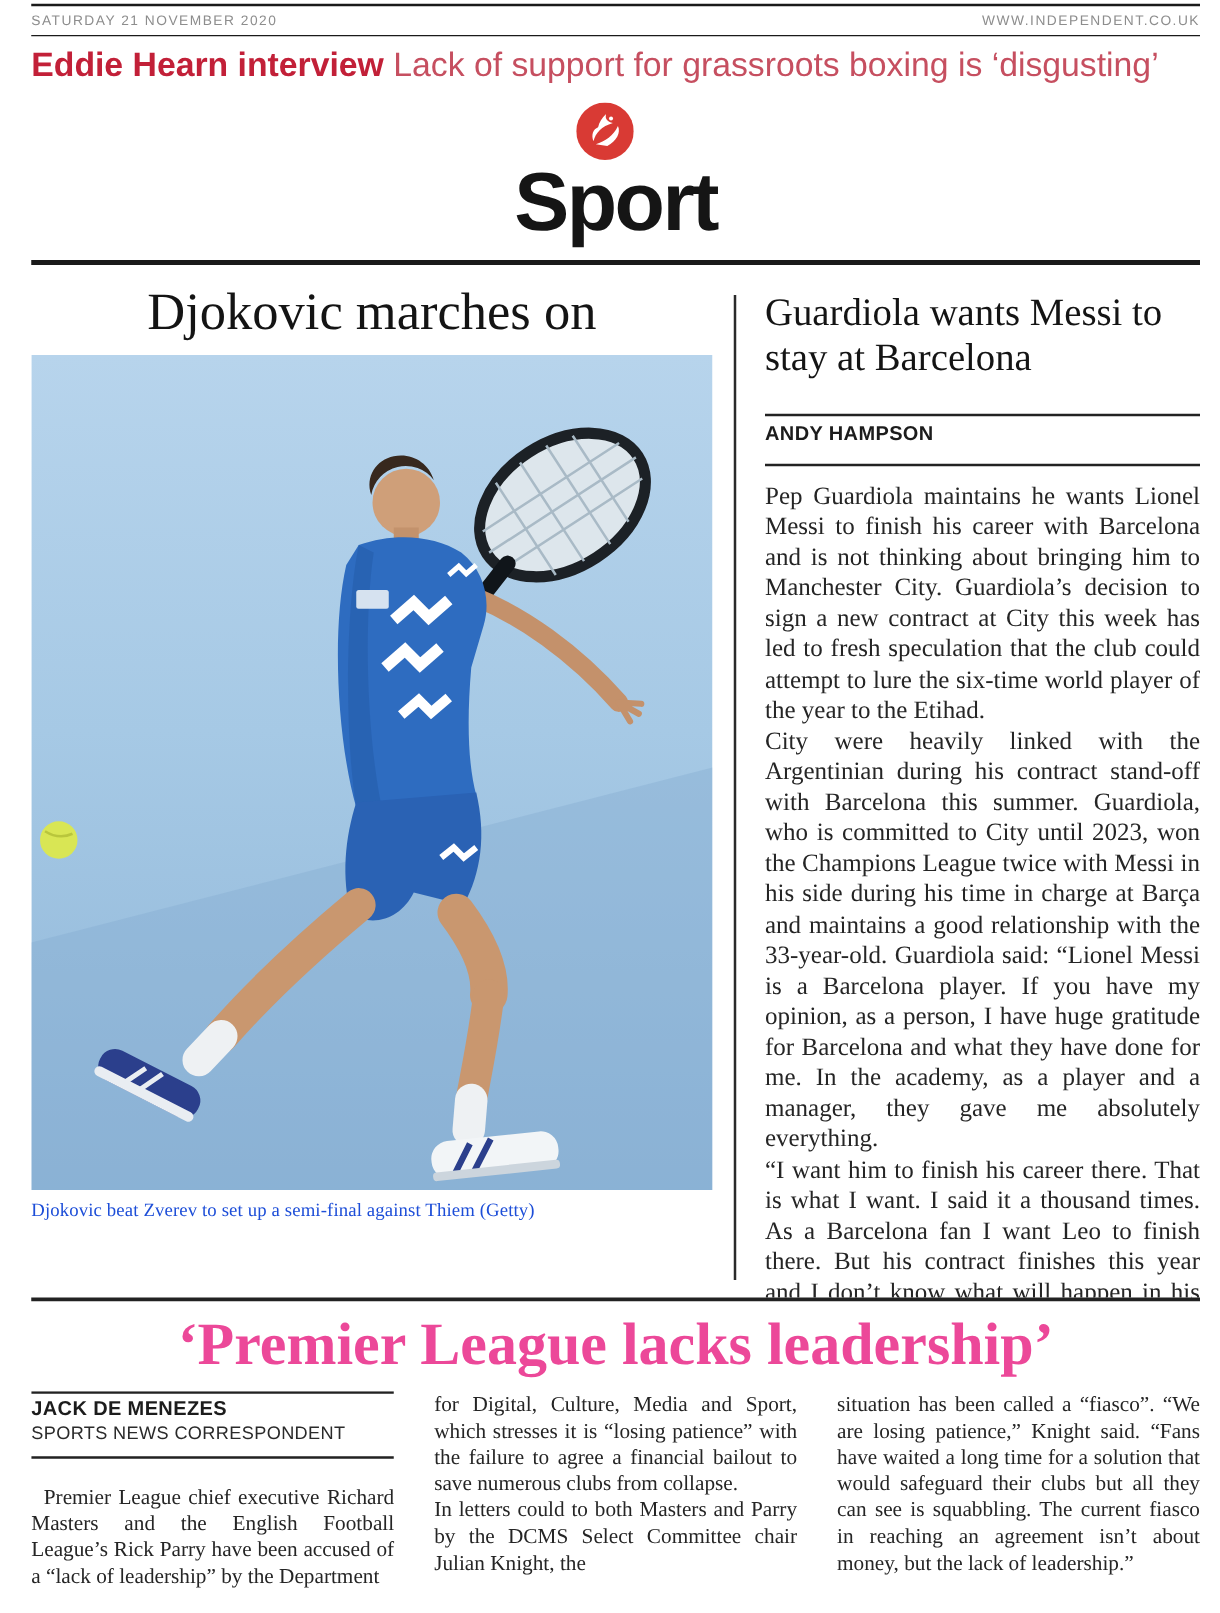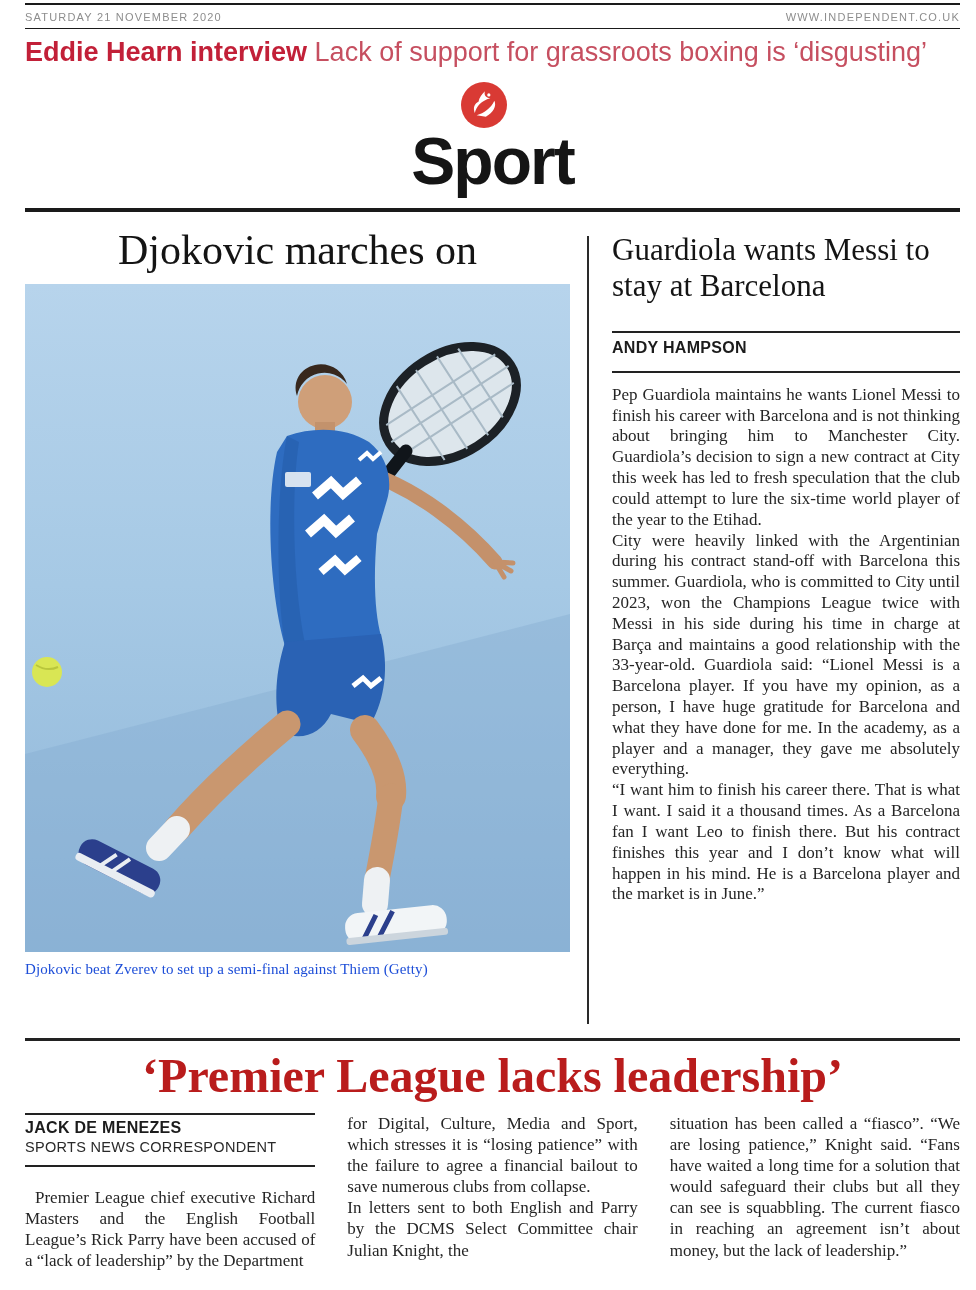--- a/index.html
+++ b/index.html
@@ -73,29 +73,29 @@
     font-weight: 700; font-size: 16px; letter-spacing: 0.3px;
     padding: 6px 0 14px 0; color: #1c1c1c;
   }
   .byline-role {
     font-family: "Liberation Sans", sans-serif;
     font-weight: 400; font-size: 14.5px; letter-spacing: 0.3px;
     padding: 0 0 12px 0; color: #2a2a2a; margin-top: -10px;
   }
   .body-text { margin-top: 12px; }
   .body-text p {
-    font-size: 17px; line-height: 1.225; text-align: justify; color: #252525;
+    font-size: 20px; line-height: 1.225; text-align: justify; color: #252525;
   }
 
   
   .bottom-rule { margin-top: 0; background: #222; }
   .bottom-headline {
     text-align: center;
     font-size: 48px; font-weight: 700; line-height: 1.05;
-    padding: 10px 0 12px 0; color: #b91c1c;
+    padding: 10px 0 12px 0; color: #ec4899;
   }
   .bottom-cols { display: flex; gap: 32px; height: 196px; overflow: hidden; }
   .bcol { flex: 1 1 0; }
   .bcol p {
     font-size: 17px; line-height: 1.24; text-align: justify; color: #252525;
   }
   .bcol .indent { text-indent: 10px; }
   .bcol .byline { padding: 4px 0 0 0; }
   .bcol .byline-role { margin-top: 0; padding: 2px 0 10px 0; }
   .bcol .rule { background: #222; }
@@ -231,20 +231,20 @@
   <div class="bottom-cols">
     <div class="bcol">
       <div class="rule thin"></div>
       <div class="byline">JACK DE MENEZES</div>
       <div class="byline-role">SPORTS NEWS CORRESPONDENT</div>
       <div class="rule thin"></div>
       <p class="indent body-start">Premier League chief executive Richard Masters and the English Football League’s Rick Parry have been accused of a “lack of leadership” by the Department</p>
     </div>
     <div class="bcol">
       <p>for Digital, Culture,  Media and Sport, which stresses it is “losing patience” with the failure to agree a financial bailout to save numerous clubs from collapse.</p>
-      <p>In letters sent to both English and Parry by the DCMS Select Committee chair Julian Knight, the</p>
+      <p>In letters could to both Masters and Parry by the DCMS Select Committee chair Julian Knight, the</p>
     </div>
     <div class="bcol">
       <p>situation has been called a “fiasco”. “We are losing patience,” Knight said. “Fans have waited a long time for a solution that would safeguard their clubs but all they can see is squabbling. The current fiasco in reaching an agreement isn’t about money, but the lack of leadership.”</p>
     </div>
   </div>
 
 </div>
 
 </body></html>

